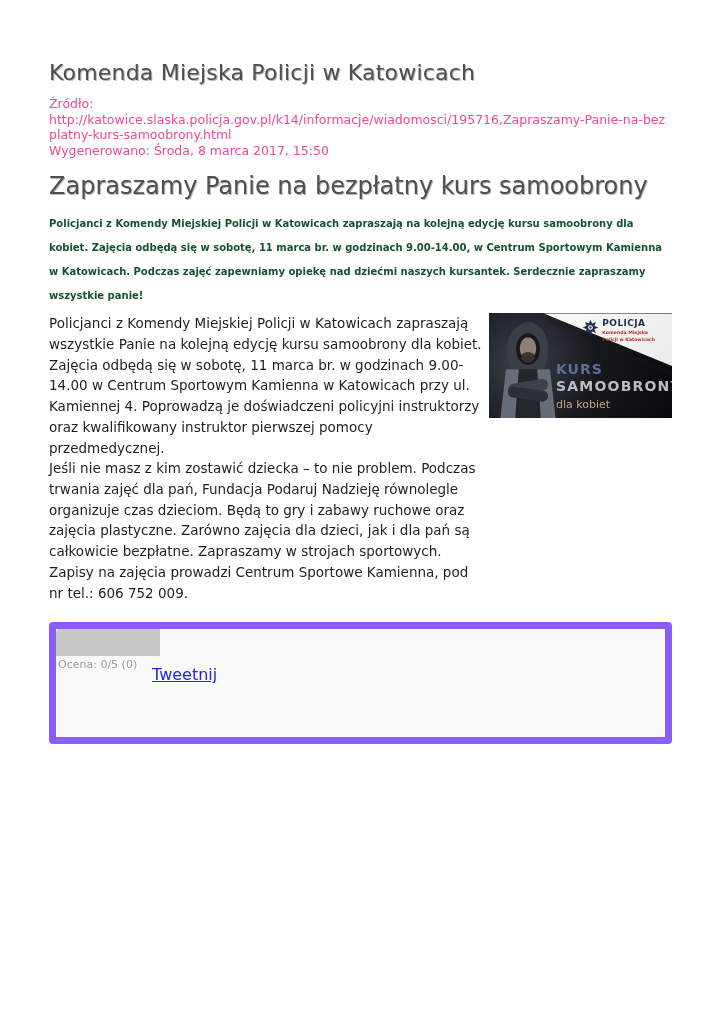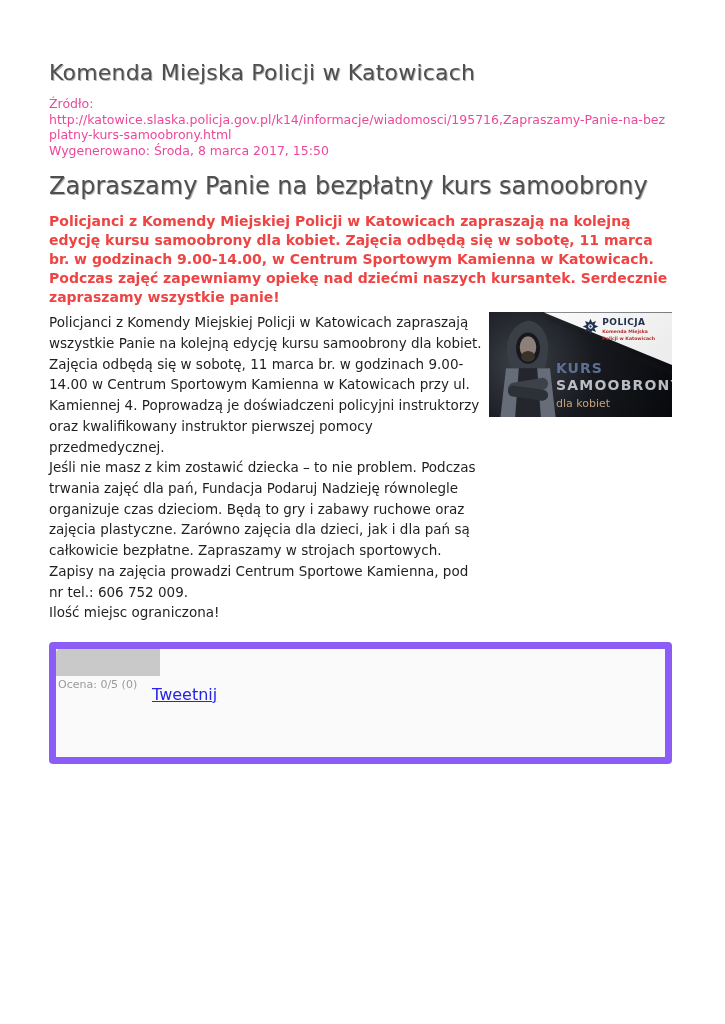--- a/index.html
+++ b/index.html
@@ -28,23 +28,23 @@
   .meta .url { word-break: break-all; }
 
   h2.headline {
     margin-top: 14px;
     font-size: 24px; font-weight: 400;
     color: #4f4f4f;
     text-shadow: 1px 1px 0 rgba(90,90,90,0.45);
   }
   p.lead {
     margin-top: 12px;
-    font-size: 14px; font-weight: 700;
-    line-height: 19px;
-    color: #ef4444;
+    font-size: 10px; font-weight: 700;
+    line-height: 24px;
+    color: #14532d;
   }
 
   .article-body { position: relative; margin-top: 5px; min-height: 250px; }
   .article-text { width: 433px; font-size: 13.5px; line-height: 20.7px; color: #1f1f1f; }
   .article-text p { margin: 0; }
   .article-text p.gap-before { margin-top: 21px; }
 
   
   .banner {
     position: absolute; top: 0; right: 0;
@@ -155,21 +155,20 @@
         <div class="kurs">KURS</div>
         <div class="samoobrony">SAMOOBRONY</div>
         <div class="dlakobiet">dla kobiet</div>
       </div>
     </div>
 
     <div class="article-text">
       <p>Policjanci z Komendy Miejskiej Policji w Katowicach zapraszają wszystkie Panie na kolejną edycję kursu samoobrony dla kobiet. Zajęcia odbędą się w sobotę, 11 marca br. w godzinach 9.00-14.00 w Centrum Sportowym Kamienna w Katowicach przy ul. Kamiennej 4. Poprowadzą je doświadczeni policyjni instruktorzy oraz kwalifikowany instruktor pierwszej pomocy przedmedycznej.</p>
       <p>Jeśli nie masz z kim zostawić dziecka – to nie problem. Podczas trwania zajęć dla pań, Fundacja Podaruj Nadzieję równolegle organizuje czas dzieciom. Będą to gry i zabawy ruchowe oraz zajęcia plastyczne. Zarówno zajęcia dla dzieci, jak i dla pań są całkowicie bezpłatne. Zapraszamy w strojach sportowych.</p>
       <p>Zapisy na zajęcia prowadzi Centrum Sportowe Kamienna, pod nr tel.: 606 752 009.</p>
-      <p>Ilość miejsc ograniczona!</p>
     </div>
   </div>
 
   <div class="rating-box">
     <div class="rating-placeholder"></div>
     <div class="rating-text">Ocena: 0/5 (0)</div>
     <a class="tweet-link">Tweetnij</a>
   </div>
 
 </div>

